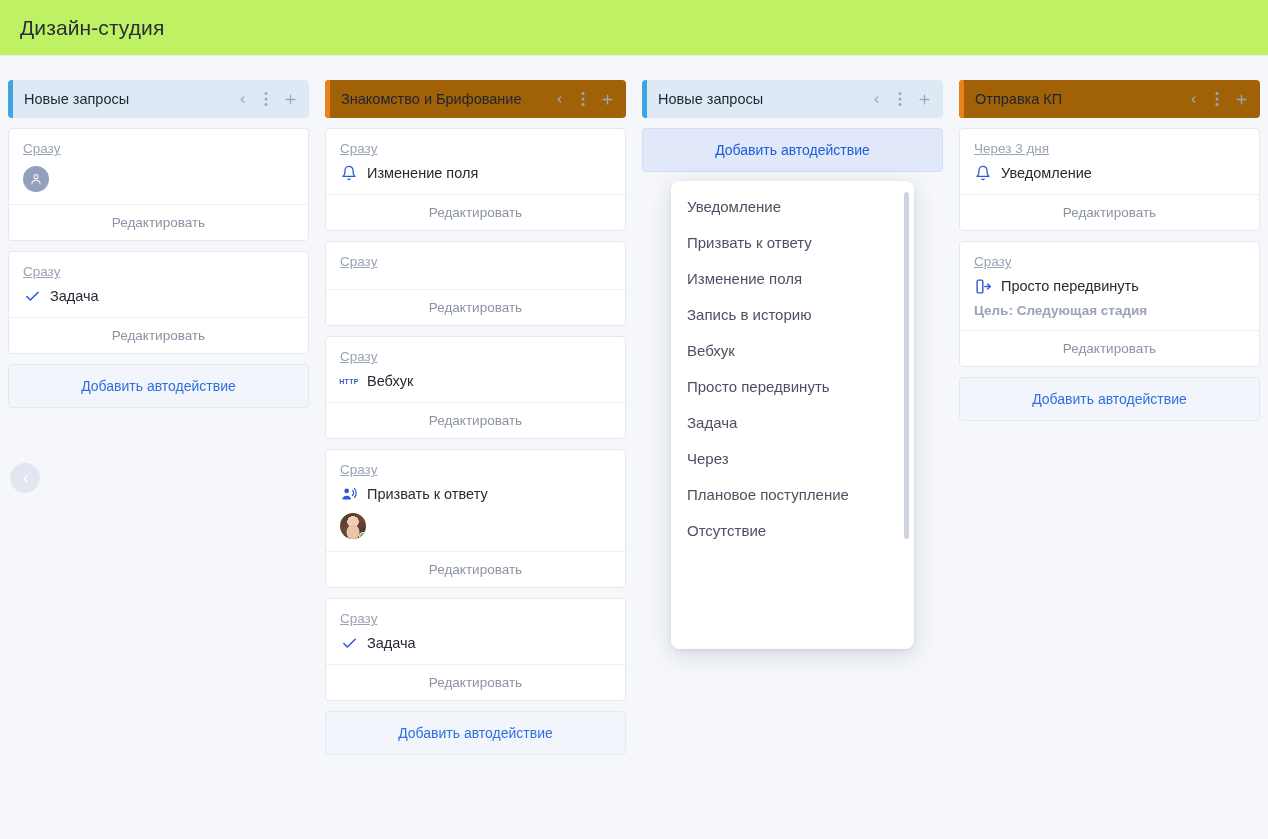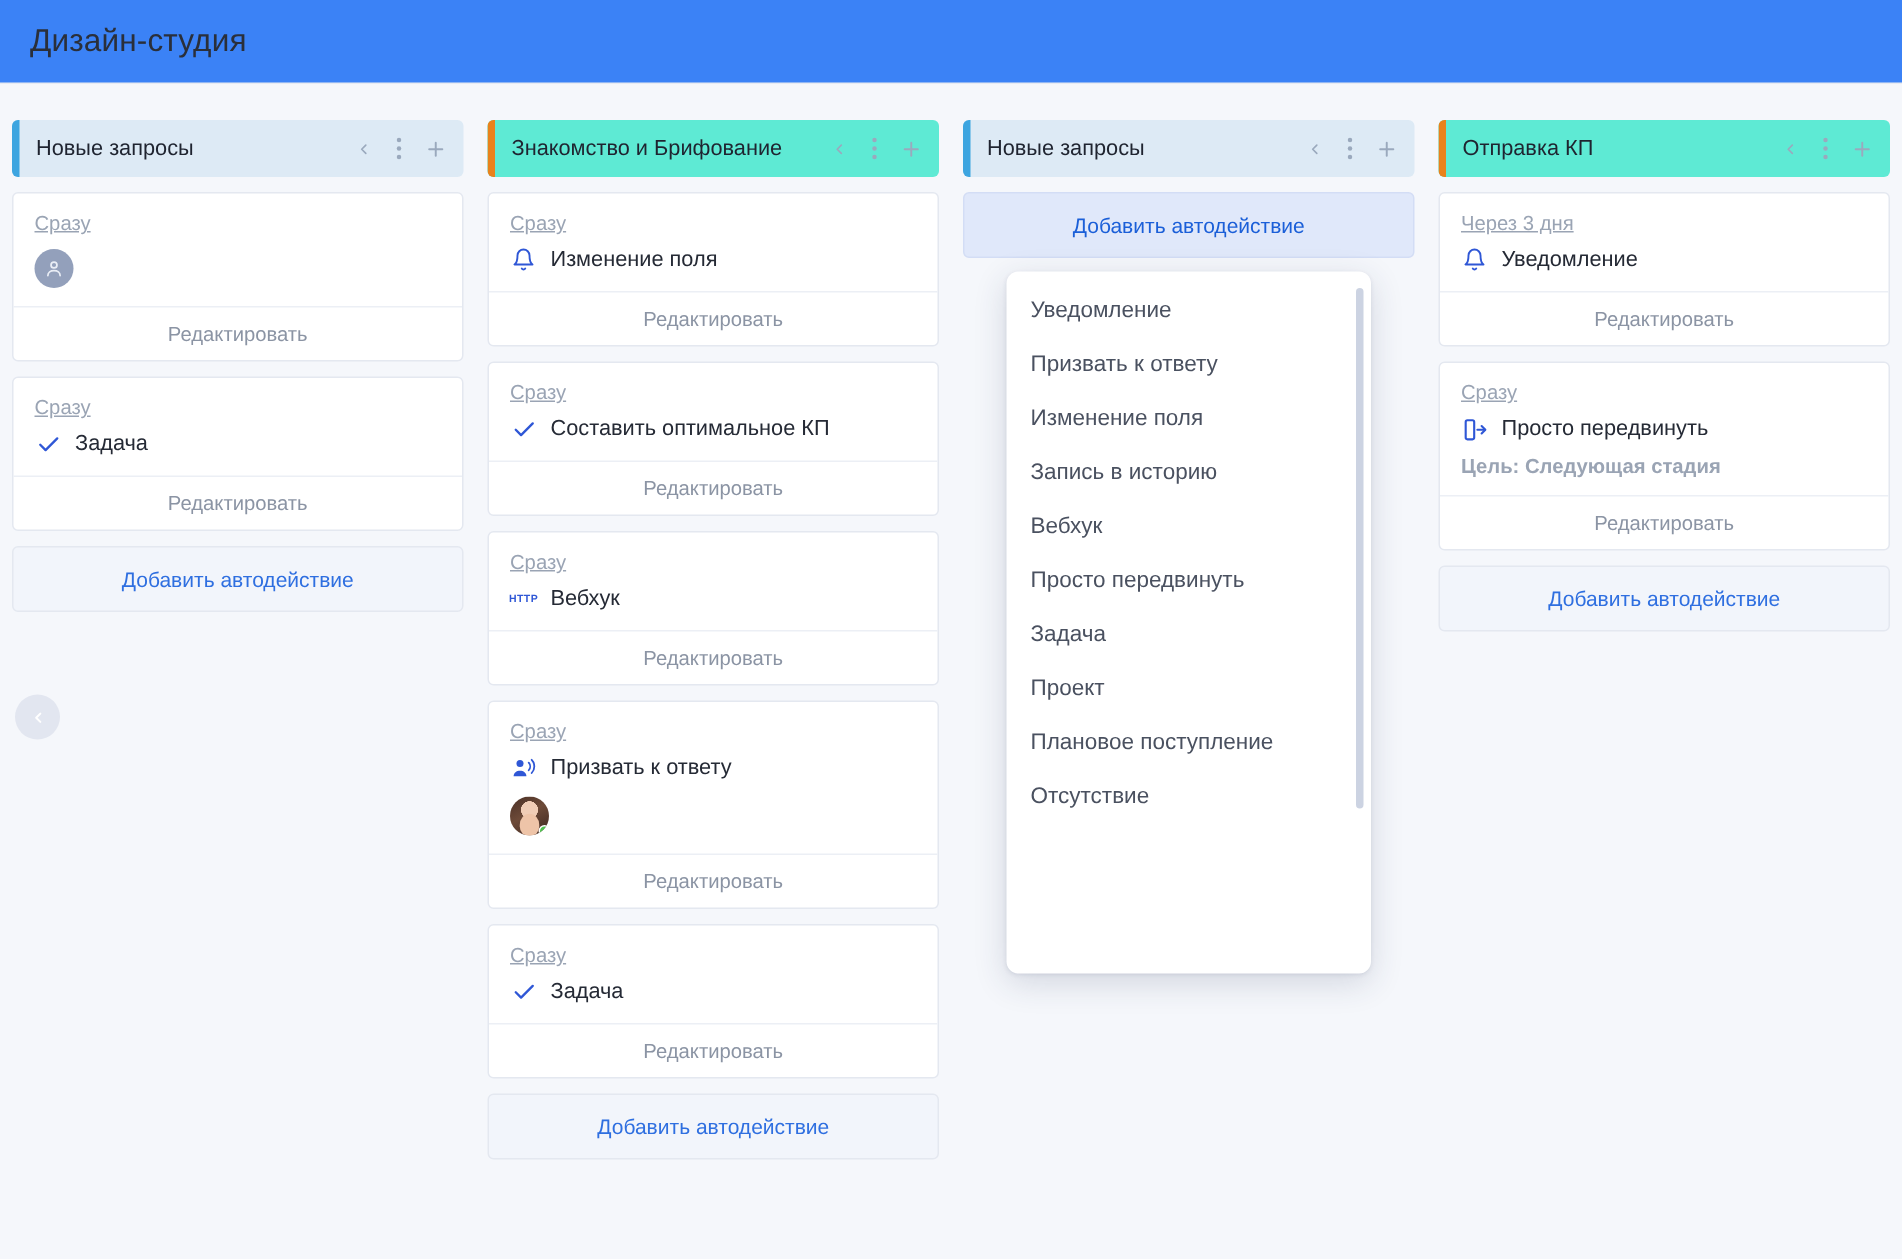--- a/index.html
+++ b/index.html
@@ -7,21 +7,21 @@
   html, body {
     width: 1268px; height: 839px;
     font-family: "Liberation Sans", "DejaVu Sans", sans-serif;
     background: #f5f7fb;
     overflow: hidden;
   }
 
   
   #topbar {
     height: 56px;
-    background: #3b82f6;
+    background: #bef264;
     border-bottom: 1px solid #e8ebf2;
     display: flex;
     align-items: center;
     padding: 0 20px;
   }
   #page-title {
     font-size: 21px;
     color: #2a2f3a;
     font-weight: 400;
     letter-spacing: .1px;
@@ -53,21 +53,21 @@
     padding-right: 8px;
   }
   .col-head::before {
     content: "";
     position: absolute;
     left: 0; top: 0; bottom: 0;
     width: 5px;
   }
   .col-head.blue { background: #ddeaf5; }
   .col-head.blue::before { background: #3da5e0; }
-  .col-head.orange { background: #5eead4; }
+  .col-head.orange { background: #a16207; }
   .col-head.orange::before { background: #e9821b; }
 
   .col-title {
     font-size: 14.5px;
     color: #1f2430;
     flex: 1;
     white-space: nowrap;
     overflow: hidden;
     text-overflow: ellipsis;
   }
@@ -328,28 +328,20 @@
                 <path d="M13.73 21a2 2 0 0 1-3.46 0"></path>
               </svg>
             </span>
             <span>Изменение поля</span>
           </div>
         </div>
         <div class="card-edit">Редактировать</div>
       </div><div class="card">
         <div class="card-body">
           <div class="card-when">Сразу</div>
-          <div class="card-action">
-            <span class="act-icon">
-              <svg width="17" height="17" viewBox="0 0 24 24" fill="none" stroke="currentColor" stroke-width="2.2" stroke-linecap="round" stroke-linejoin="round">
-                <polyline points="20 6 9 17 4 12"></polyline>
-              </svg>
-            </span>
-            <span>Составить оптимальное КП</span>
-          </div>
         </div>
         <div class="card-edit">Редактировать</div>
       </div><div class="card">
         <div class="card-body">
           <div class="card-when">Сразу</div>
           <div class="card-action">
             <span class="act-icon http">HTTP</span>
             <span>Вебхук</span>
           </div>
         </div>
@@ -472,18 +464,18 @@
 
 <div id="dropdown">
   <div id="dropdown-list">
       <div class="menu-item">Уведомление</div>
       <div class="menu-item">Призвать к ответу</div>
       <div class="menu-item">Изменение поля</div>
       <div class="menu-item">Запись в историю</div>
       <div class="menu-item">Вебхук</div>
       <div class="menu-item">Просто передвинуть</div>
       <div class="menu-item">Задача</div>
-      <div class="menu-item">Проект</div>
+      <div class="menu-item">Через</div>
       <div class="menu-item">Плановое поступление</div>
       <div class="menu-item">Отсутствие</div>
     </div>
   <div id="dd-scrollbar"></div>
 </div>
 
 </body></html>

